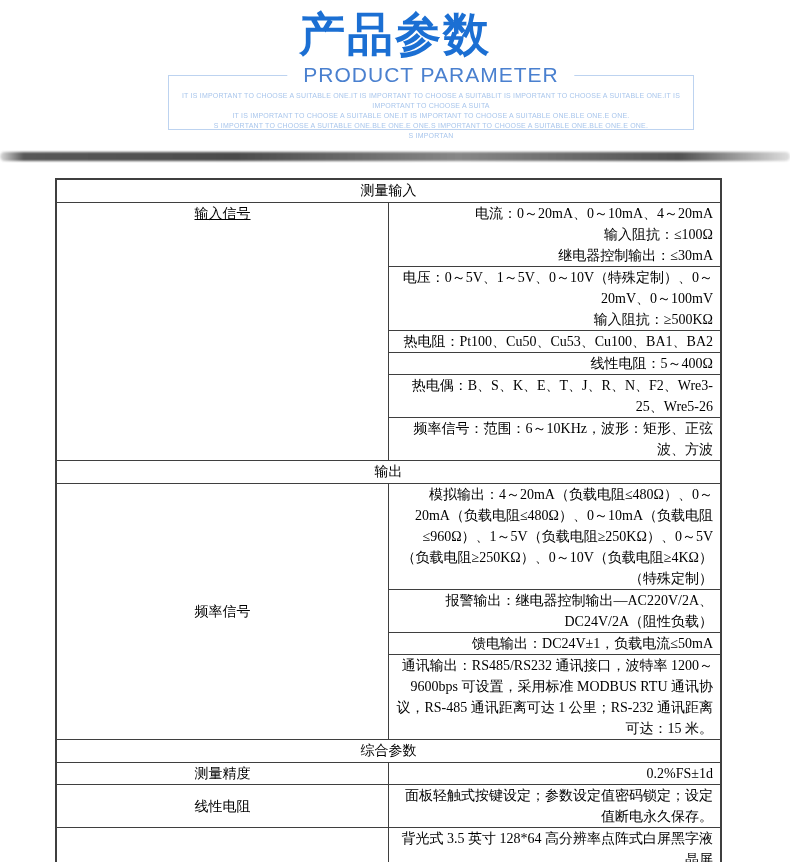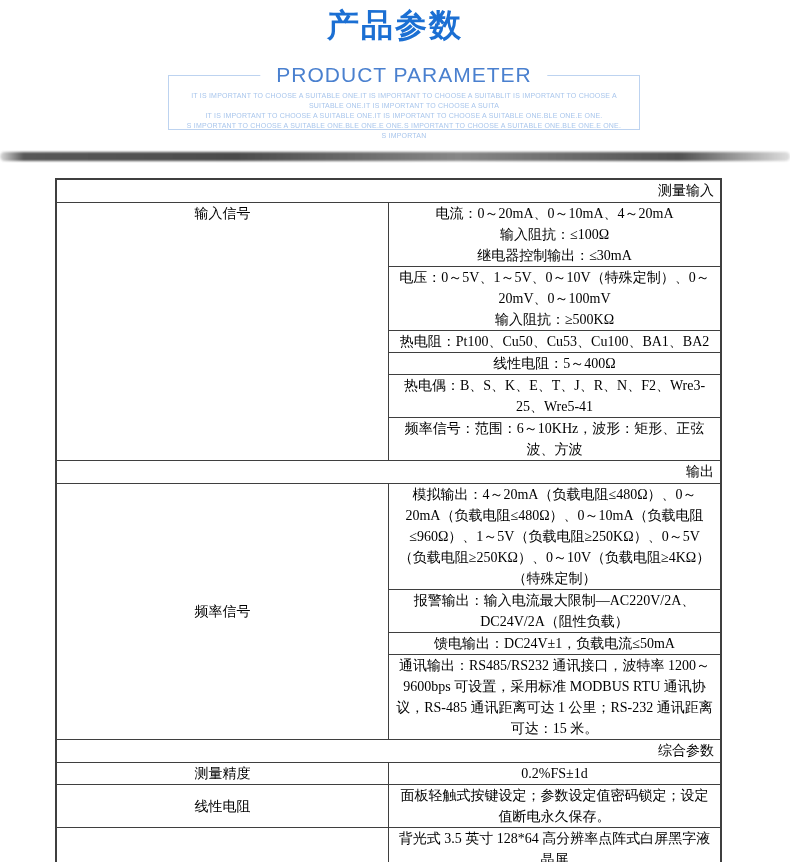--- a/index.html
+++ b/index.html
@@ -14,26 +14,26 @@
   html,body{margin:0;padding:0;}
   body{
     width:790px;height:862px;position:relative;overflow:hidden;
     background:#ffffff;
     font-family:"Liberation Serif","DejaVu Serif",serif;
   }
   .page-title{
     position:absolute;top:4px;left:0;width:100%;
     text-align:center;
     font-family:"Liberation Sans","DejaVu Sans",sans-serif;
-    font-size:32px;font-weight:bold;letter-spacing:2px;
+    font-size:46px;font-weight:bold;letter-spacing:2px;
     color:var(--title-blue);
     margin:0;
   }
   .subtitle-frame{
-    position:absolute;top:75px;left:168px;width:472px;height:55px;
+    position:absolute;top:75px;left:168px;width:526px;height:55px;
     border:1px solid var(--frame-blue);
   }
   .page-subtitle{
     position:absolute;top:-13px;left:50%;transform:translateX(-50%);
     background:#ffffff;padding:0 16px;white-space:nowrap;
     font-family:"Liberation Sans","DejaVu Sans",sans-serif;
     font-size:21px;letter-spacing:1px;
     color:var(--subtitle-blue);
   }
   .tagline-block{
@@ -70,30 +70,30 @@
     border:1px solid var(--table-border);
     padding:0;
     font-weight:normal;
   }
   .param-table th.label{
     width:80px;
     text-align:center;
     vertical-align:middle;
     padding:0 2px;
   }
-  .param-table th.label-top{vertical-align:top;}
+  .param-table th.label-top{vertical-align:top;text-decoration:underline;}
   .param-table td.value{
     padding:0 7px;
-    text-align:center;
+    text-align:right;
     vertical-align:top;
   }
   .param-table td.section-cell{
     padding:0 6px;
     line-height:22px;
-    text-align:right;
+    text-align:center;
   }
   .line{line-height:21px;}
 </style>
 </head>
 <body>
 
 <h1 class="page-title">产品参数</h1>
 
 <div class="subtitle-frame">
   <div class="page-subtitle">PRODUCT PARAMETER</div>
@@ -134,42 +134,42 @@
             <div class="line">热电阻：Pt100、Cu50、Cu53、Cu100、BA1、BA2</div>
           </td>
         </tr>
         <tr>
           <td class="value">
             <div class="line">线性电阻：5～400Ω</div>
           </td>
         </tr>
         <tr>
           <td class="value">
-            <div class="line">热电偶：B、S、K、E、T、J、R、N、F2、Wre3-25、Wre5-41</div>
+            <div class="line">热电偶：B、S、K、E、T、J、R、N、F2、Wre3-25、Wre5-26</div>
           </td>
         </tr>
         <tr>
           <td class="value">
             <div class="line">频率信号：范围：6～10KHz，波形：矩形、正弦波、方波</div>
           </td>
         </tr>
         <tr>
           <td class="section-cell" colspan="2">输出</td>
         </tr>
         <tr>
           <th class="label" rowspan="4">
             <div class="line">频率信号</div>
           </th>
           <td class="value">
             <div class="line">模拟输出：4～20mA（负载电阻≤480Ω）、0～20mA（负载电阻≤480Ω）、0～10mA（负载电阻≤960Ω）、1～5V（负载电阻≥250KΩ）、0～5V（负载电阻≥250KΩ）、0～10V（负载电阻≥4KΩ）（特殊定制）</div>
           </td>
         </tr>
         <tr>
           <td class="value">
-            <div class="line">报警输出：输入电流最大限制—AC220V/2A、DC24V/2A（阻性负载）</div>
+            <div class="line">报警输出：继电器控制输出—AC220V/2A、DC24V/2A（阻性负载）</div>
           </td>
         </tr>
         <tr>
           <td class="value">
             <div class="line">馈电输出：DC24V±1，负载电流≤50mA</div>
           </td>
         </tr>
         <tr>
           <td class="value">
             <div class="line">通讯输出：RS485/RS232 通讯接口，波特率 1200～9600bps 可设置，采用标准 MODBUS RTU 通讯协议，RS-485 通讯距离可达 1 公里；RS-232 通讯距离可达：15 米。</div>

